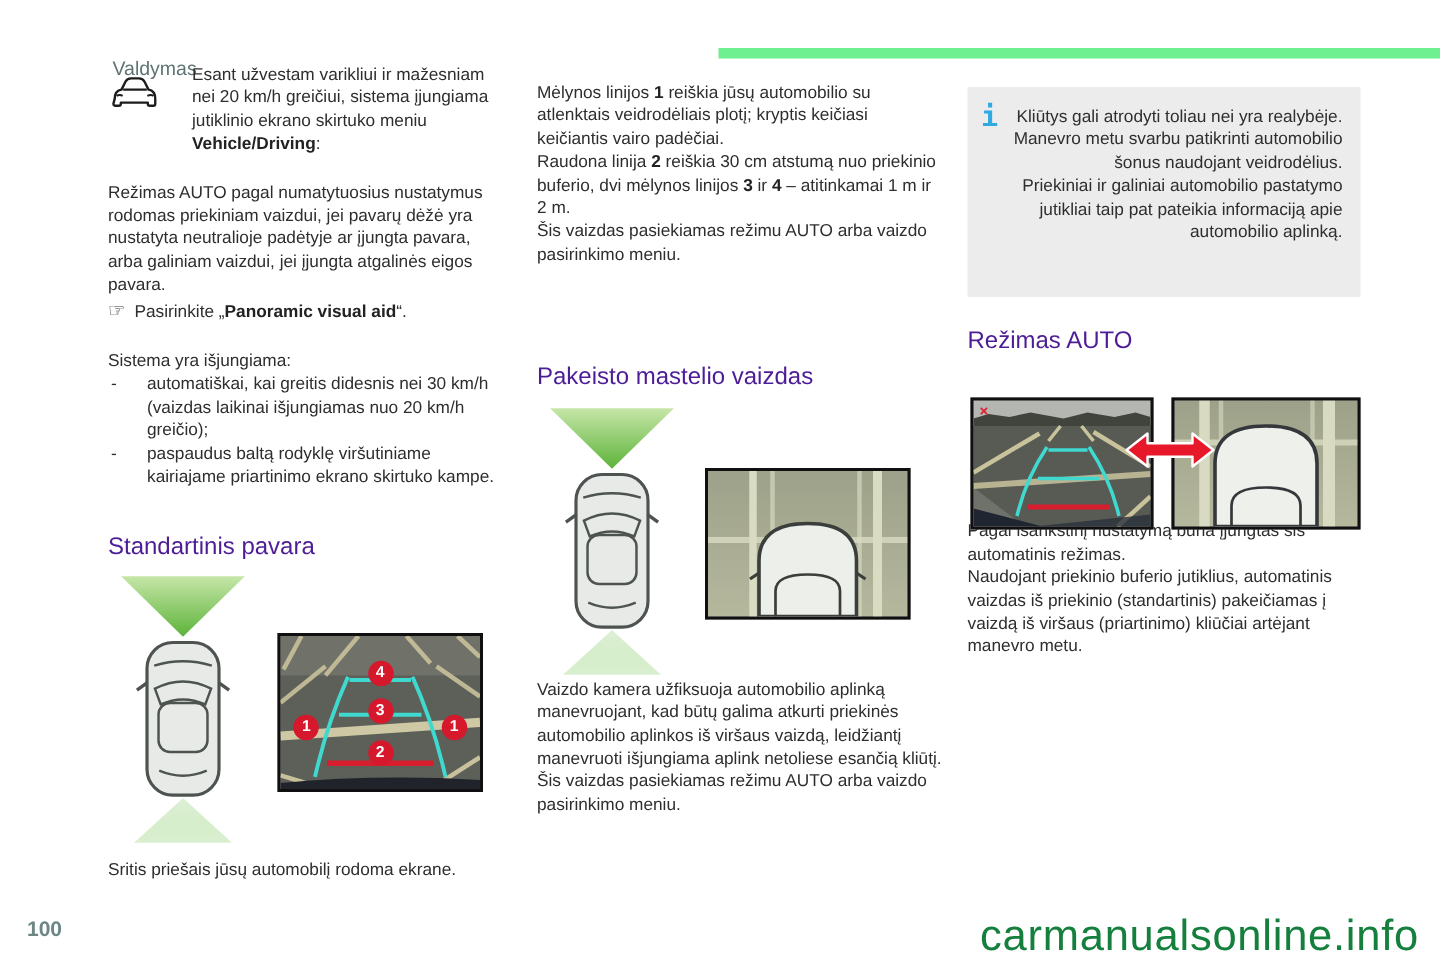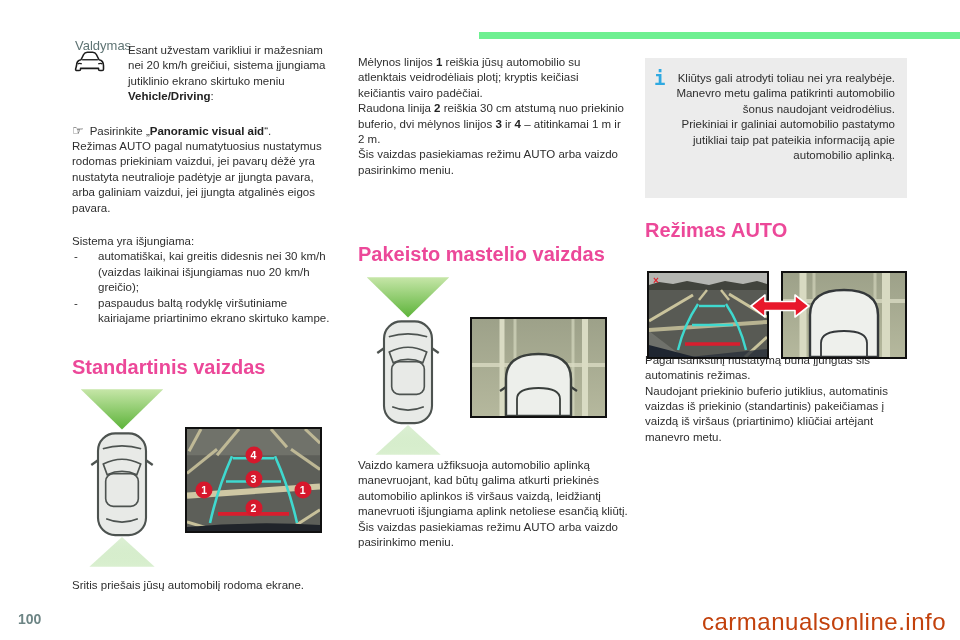--- a/index.html
+++ b/index.html
@@ -15,21 +15,21 @@
   .body{margin:0;}
   b{font-weight:bold;color:#222;}
   .intro-row{display:flex;}
   .intro-icon{width:56px;flex:0 0 56px;padding-top:6px;}
   .intro-icon svg{width:36px;height:26px;display:block;}
   .select-block{margin-top:17px;}
   .hand{font-family:"DejaVu Sans",sans-serif;font-size:13px;margin-right:6px;}
   .off-block{margin-top:18px;}
   .dash-item{position:relative;padding-left:26px;}
   .dash-item::before{content:"-";position:absolute;left:2px;top:0;}
-  h2{font-size:20px;font-weight:bold;color:#ec4899;margin:0;}
+  h2{font-size:16px;font-weight:normal;color:#4c1d95;margin:0;}
   .h-col1{margin-top:27px;}
   .h-col2{margin-top:63px;}
   .h-col3{margin-top:19px;}
   .figure{position:relative;margin-top:9px;}
   .figA{height:180px;}
   .figB{height:177px;}
   .figC{height:96px;}
   .car-top{position:absolute;left:2px;top:0;width:96px;height:178px;}
   .screen{position:absolute;border:2px solid #101010;background:#777;}
   .screen svg{display:block;width:100%;height:100%;}
@@ -42,21 +42,21 @@
          transform:translate(-50%,-50%);}
   .caption{margin-top:9px;font-size:11.5px;}
   .note-box{background:#ececec;min-height:140px;padding:13px 12px 13px 10px;box-sizing:border-box;
             position:relative;}
   .note-i{position:absolute;left:9px;top:11px;color:#2fa9e1;font-weight:bold;font-size:19px;
           line-height:1;font-family:"DejaVu Sans Mono",monospace;}
   .note-text{margin-left:16px;text-align:right;}
   .arrow-swap{position:absolute;left:103px;top:39px;width:64px;height:28px;z-index:3;}
   .close-x{position:absolute;left:4px;top:1px;color:#e0202c;font-size:10px;font-weight:bold;z-index:2;}
   .page-num{left:18px;top:611px;font-size:14px;font-weight:bold;color:#6d8585;}
-  .watermark{right:14px;top:608px;font-size:24px;color:#c2410c;letter-spacing:.5px;}
+  .watermark{right:14px;top:608px;font-size:29px;color:#15803d;letter-spacing:.5px;}
   .mt4{margin-top:4px;}
 </style>
 </head>
 <body>
 
 <svg width="0" height="0" style="position:absolute">
   <defs>
     <linearGradient id="coneG" x1="0" y1="0" x2="0" y2="1">
       <stop offset="0" stop-color="#c6e6a8"></stop>
         <stop offset="1" stop-color="#5cb339"></stop>
@@ -82,31 +82,31 @@
         <path d="M6 21 q0 -7 6 -8 l3.5 -7 q1.5 -3 5 -3 h7 q3.5 0 5 3 l3.5 7 q6 1 6 8 v4.5 q0 1.8 -1.8 1.8 h-3 q-1.8 0 -1.8 -1.8 v-1 h-24 v1 q0 1.8 -1.8 1.8 h-3 q-1.8 0 -1.8 -1.8 z" fill="none" stroke="#1c1c1c" stroke-width="2.1" stroke-linejoin="round"></path>
         <path d="M13.5 13 h21" stroke="#1c1c1c" stroke-width="1.8"></path>
         <path d="M7.5 18.5 q3 -1.5 5.5 0" fill="none" stroke="#1c1c1c" stroke-width="1.8"></path>
         <path d="M35 18.5 q3 -1.5 5.5 0" fill="none" stroke="#1c1c1c" stroke-width="1.8"></path>
       </svg>
     </span>
     <p class="body"><span>Esant užvestam varikliui ir mažesniam nei 20 km/h greičiui, sistema įjungiama jutiklinio ekrano skirtuko meniu </span><b>Vehicle/Driving</b><span>:</span></p>
   </div>
 
   <div class="select-block">
+    <p class="body">Režimas AUTO pagal numatytuosius nustatymus rodomas priekiniam vaizdui, jei pavarų dėžė yra nustatyta neutralioje padėtyje ar įjungta pavara, arba galiniam vaizdui, jei įjungta atgalinės eigos pavara.</p>
     <p class="body"><span class="hand">☞</span><span>Pasirinkite „</span><b>Panoramic visual aid</b><span>“.</span></p>
-    <p class="body">Režimas AUTO pagal numatytuosius nustatymus rodomas priekiniam vaizdui, jei pavarų dėžė yra nustatyta neutralioje padėtyje ar įjungta pavara, arba galiniam vaizdui, jei įjungta atgalinės eigos pavara.</p>
   </div>
 
   <div class="off-block">
     <p class="body">Sistema yra išjungiama:</p>
     <div class="dash-item"><span>automatiškai, kai greitis didesnis nei 30 km/h (vaizdas laikinai išjungiamas nuo 20 km/h greičio);</span></div>
     <div class="dash-item"><span>paspaudus baltą rodyklę viršutiniame kairiajame priartinimo ekrano skirtuko kampe.</span></div>
   </div>
 
-  <h2 class="h-col1">Standartinis vaizdas</h2>
+  <h2 class="h-col1">Standartinis pavara</h2>
 
   <div class="figure figA">
     <svg class="car-top" viewBox="0 0 100 185">
       <polygon points="7,0 93,0 50,42" fill="url(#coneG)"></polygon>
       <polygon points="50,154 16,185 84,185" fill="url(#coneF)"></polygon>
       <rect x="25" y="46" width="50" height="106" rx="18" fill="#e8eae7" stroke="#4d5350" stroke-width="2.2"></rect>
       <g fill="none" stroke="#4d5350" stroke-width="1.7">
         <path d="M30 62 Q50 56 70 62"></path>
         <path d="M30.5 78 Q50 68 69.5 78 L65.5 89 Q50 82 34.5 89 Z"></path>
         <rect x="33" y="88" width="34" height="34" rx="8"></rect>
@@ -191,21 +191,21 @@
     <div>Vaizdo kamera užfiksuoja automobilio aplinką manevruojant, kad būtų galima atkurti priekinės automobilio aplinkos iš viršaus vaizdą, leidžiantį manevruoti išjungiama aplink netoliese esančią kliūtį.</div>
     <div>Šis vaizdas pasiekiamas režimu AUTO arba vaizdo pasirinkimo meniu.</div>
   </div>
 </div>
 
 <div class="col col3">
   <div class="note-box">
     <span class="note-i">i</span>
     <div class="note-text">
       <div>Kliūtys gali atrodyti toliau nei yra realybėje.</div>
-      <div>Manevro metu galima patikrinti automobilio šonus naudojant veidrodėlius.</div>
+      <div>Manevro metu svarbu patikrinti automobilio šonus naudojant veidrodėlius.</div>
       <div>Priekiniai ir galiniai automobilio pastatymo jutikliai taip pat pateikia informaciją apie automobilio aplinką.</div>
     </div>
   </div>
 
   <h2 class="h-col3">Režimas AUTO</h2>
 
   <div class="figure figC">
     <div class="screen screenCL">
       <span class="close-x">×</span>
       <svg viewBox="0 0 118 84" preserveAspectRatio="none">

